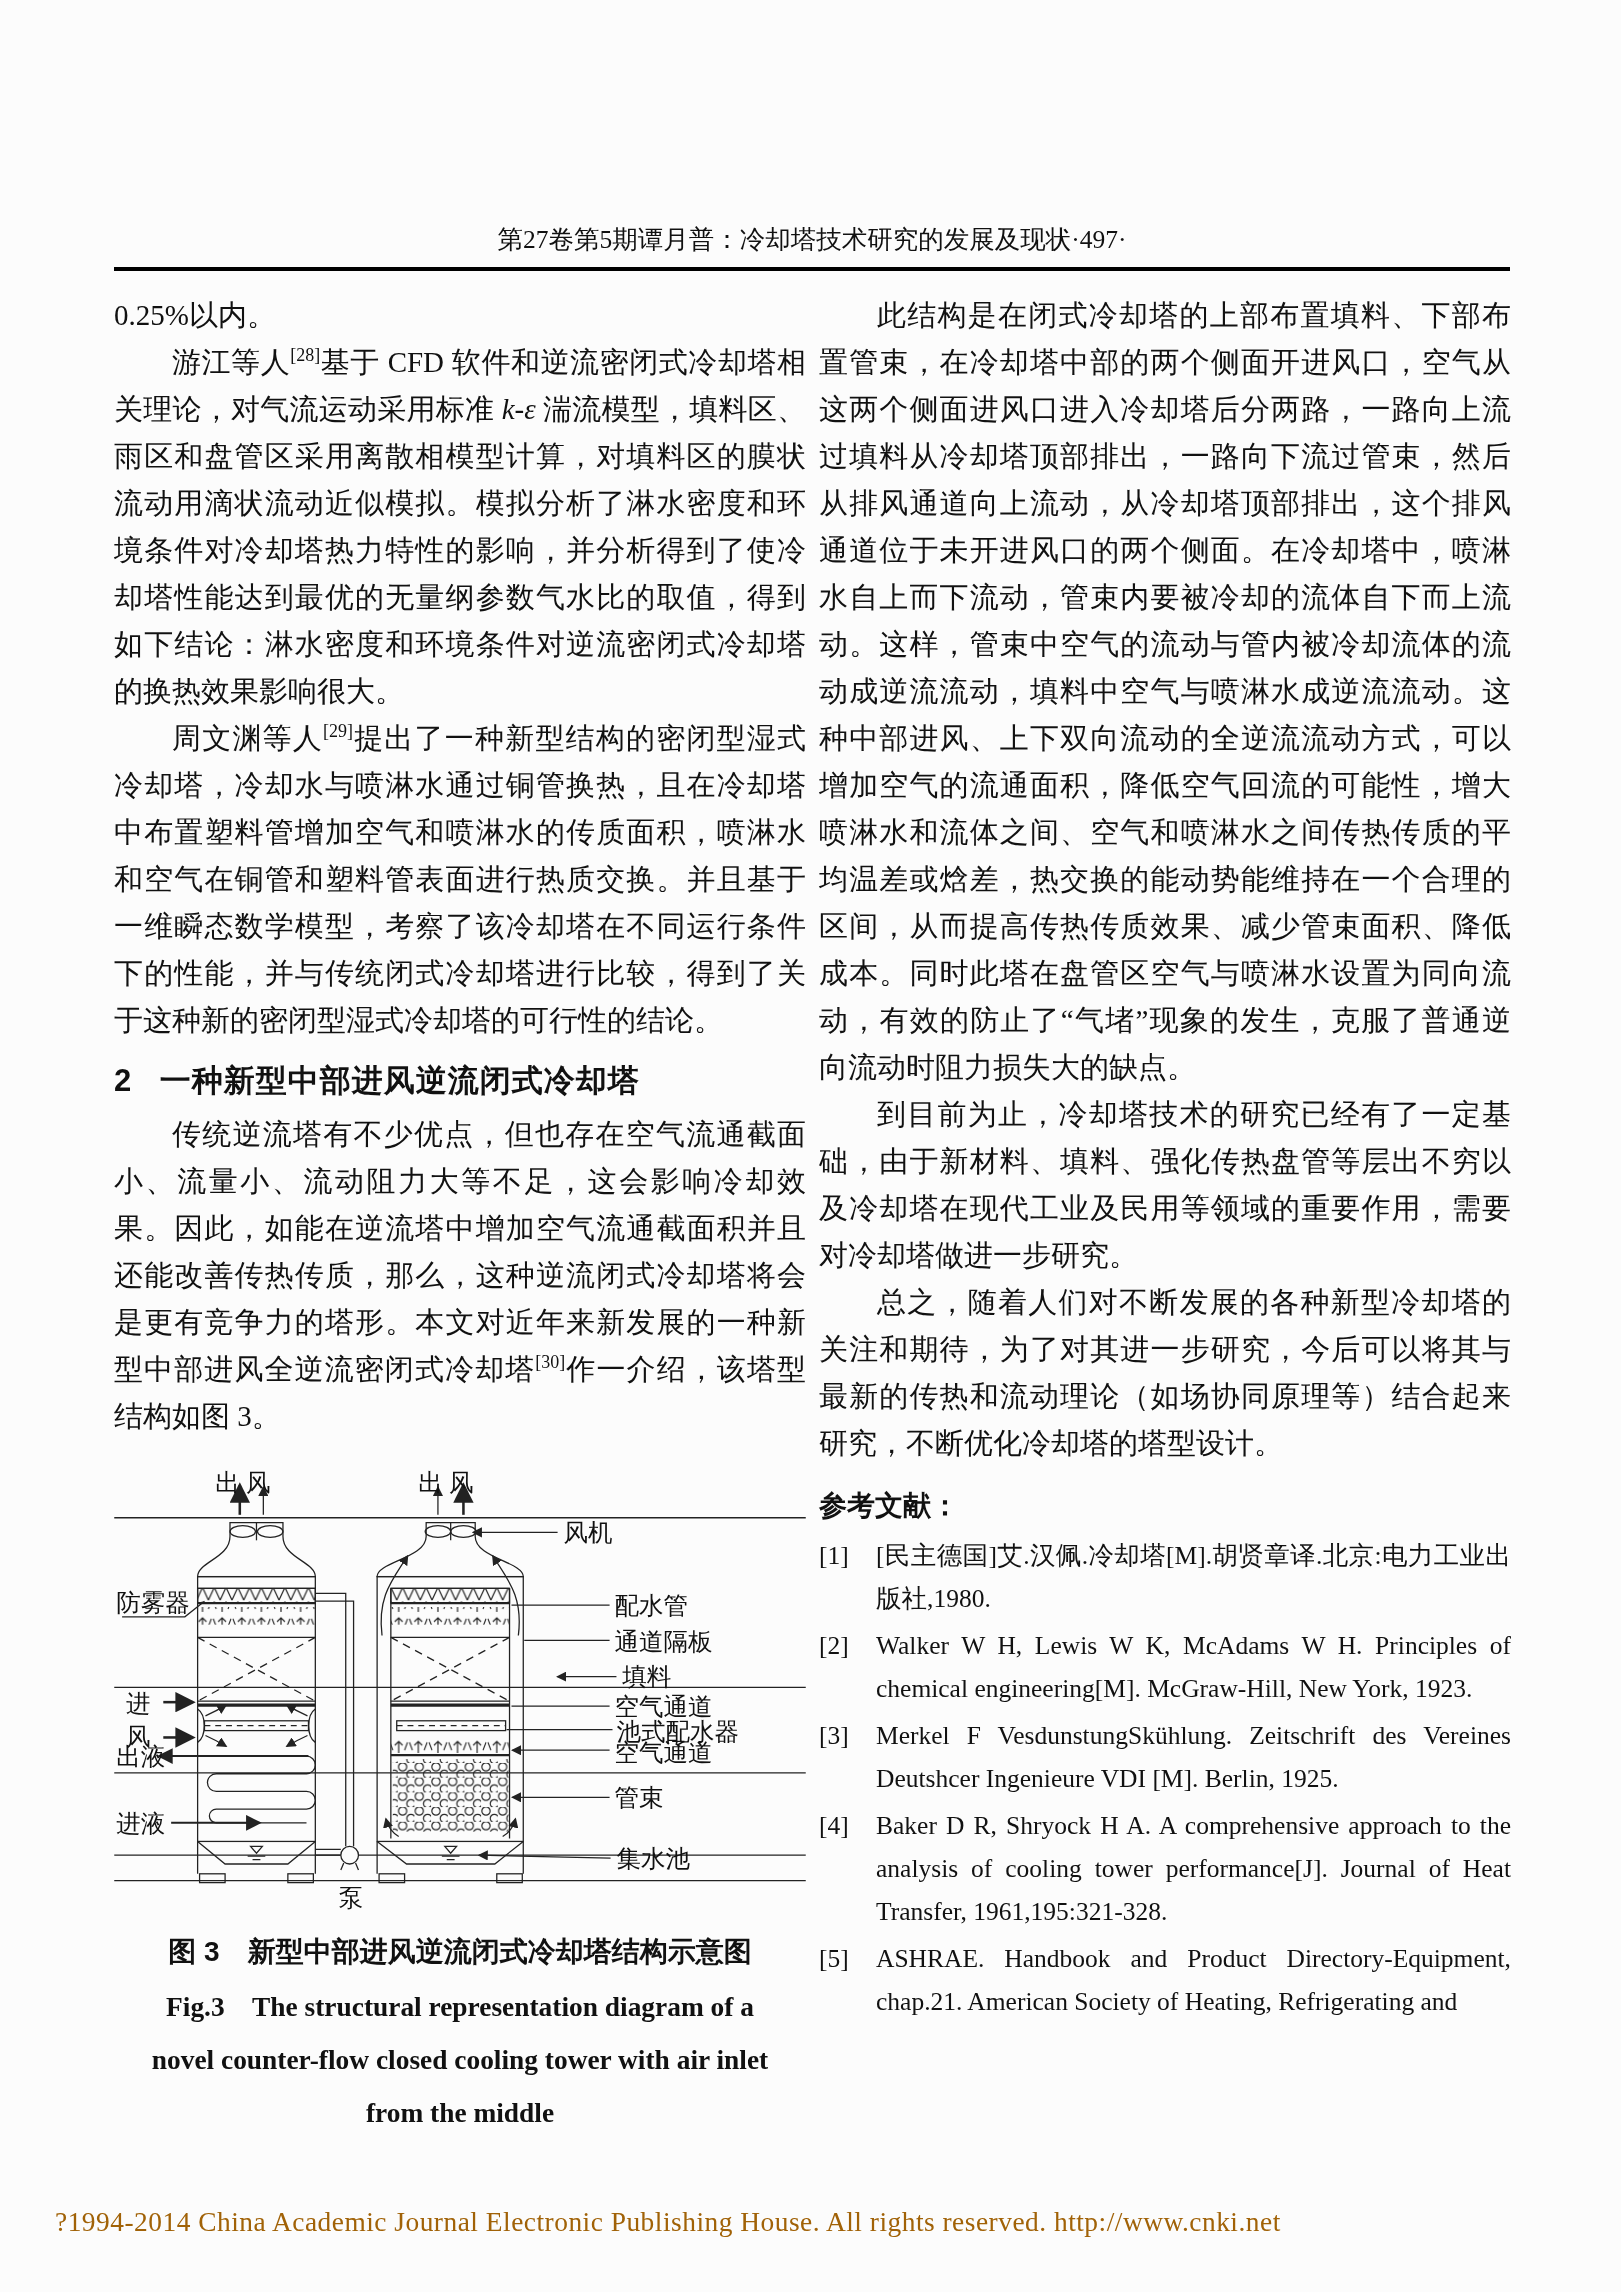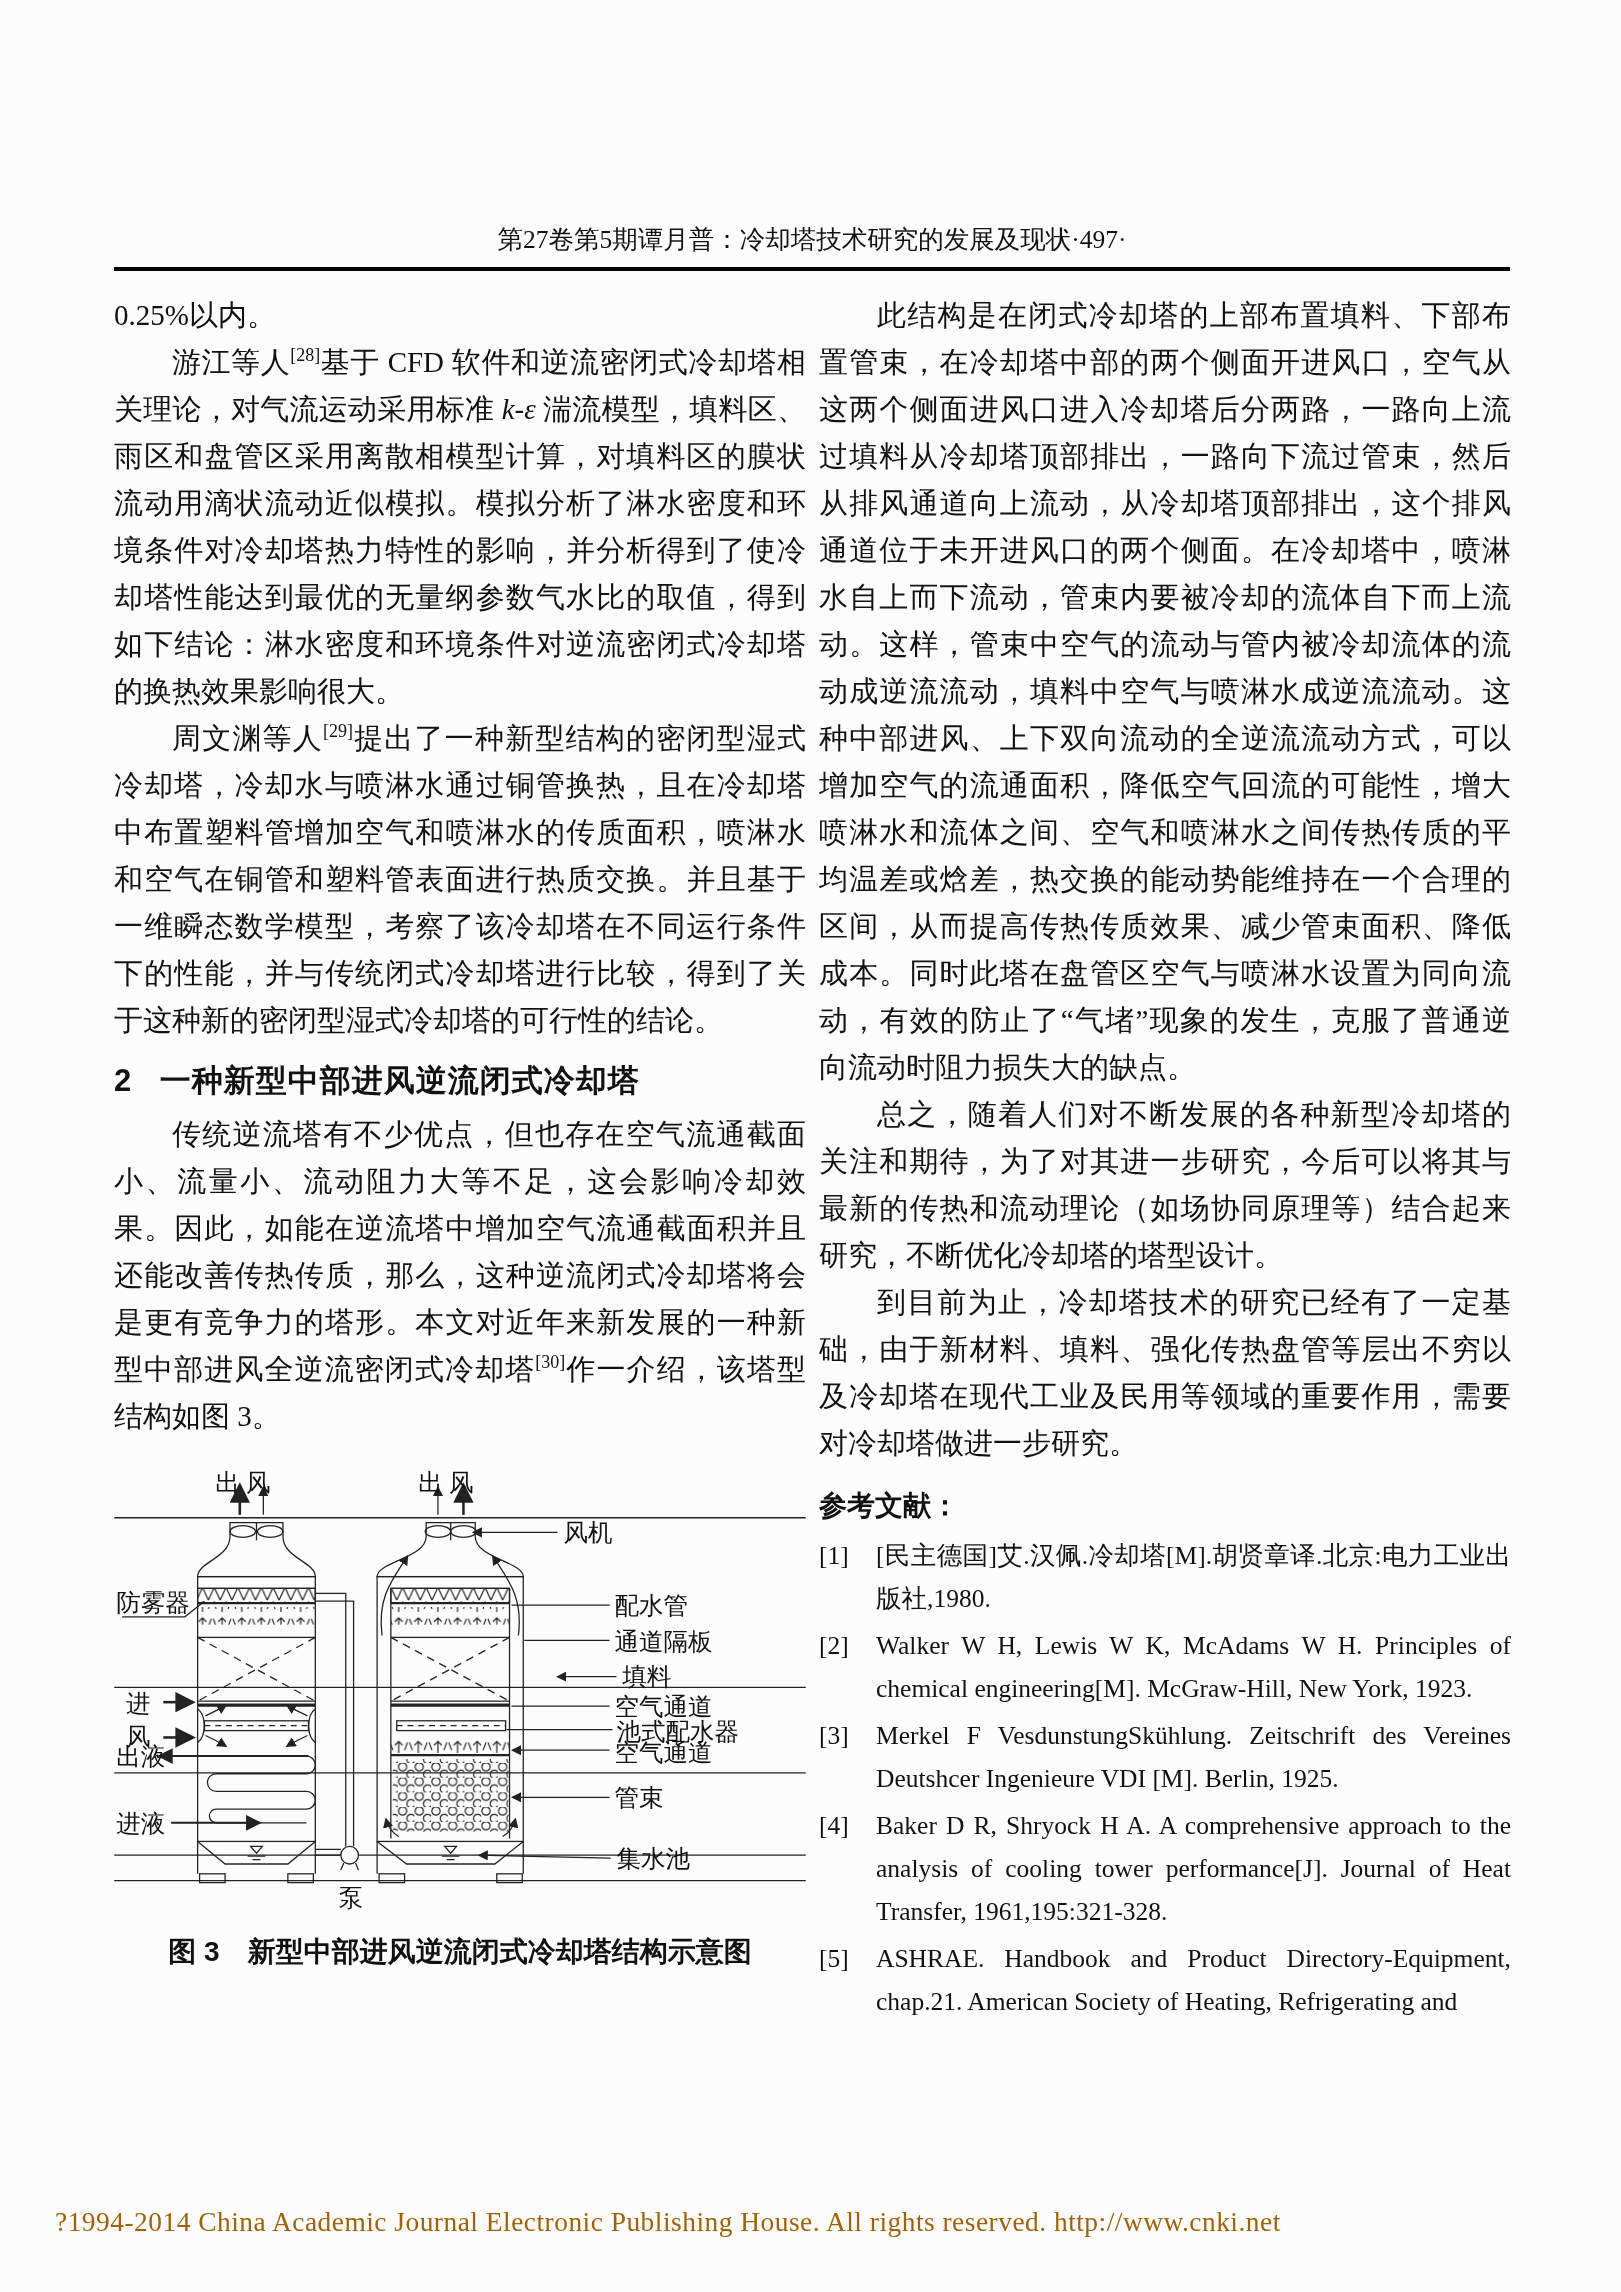--- a/index.html
+++ b/index.html
@@ -181,27 +181,28 @@
         <text x="512" y="421">集水池</text>
         <text x="12" y="263">进</text>
         <text x="12" y="297">风</text>
         <text x="2" y="317">出液</text>
         <text x="2" y="385">进液</text>
         <text x="229" y="461">泵</text>
       </g>
     </svg>
 
     <div class="cap-cn">图 3　新型中部进风逆流闭式冷却塔结构示意图</div>
+    <div class="cap-en">Fig.3　The structural representation diagram of a novel counter-flow closed cooling tower with air inlet from the middle</div>
   </div>
 
   <div class="col right">
     <p class="body">此结构是在闭式冷却塔的上部布置填料、下部布置管束，在冷却塔中部的两个侧面开进风口，空气从这两个侧面进风口进入冷却塔后分两路，一路向上流过填料从冷却塔顶部排出，一路向下流过管束，然后从排风通道向上流动，从冷却塔顶部排出，这个排风通道位于未开进风口的两个侧面。在冷却塔中，喷淋水自上而下流动，管束内要被冷却的流体自下而上流动。这样，管束中空气的流动与管内被冷却流体的流动成逆流流动，填料中空气与喷淋水成逆流流动。这种中部进风、上下双向流动的全逆流流动方式，可以增加空气的流通面积，降低空气回流的可能性，增大喷淋水和流体之间、空气和喷淋水之间传热传质的平均温差或焓差，热交换的能动势能维持在一个合理的区间，从而提高传热传质效果、减少管束面积、降低成本。同时此塔在盘管区空气与喷淋水设置为同向流动，有效的防止了“气堵”现象的发生，克服了普通逆向流动时阻力损失大的缺点。</p>
 
+    <p class="body">到目前为止，冷却塔技术的研究已经有了一定基础，由于新材料、填料、强化传热盘管等层出不穷以及冷却塔在现代工业及民用等领域的重要作用，需要对冷却塔做进一步研究。</p>
     <p class="body">总之，随着人们对不断发展的各种新型冷却塔的关注和期待，为了对其进一步研究，今后可以将其与最新的传热和流动理论（如场协同原理等）结合起来研究，不断优化冷却塔的塔型设计。</p>
-    <p class="body">到目前为止，冷却塔技术的研究已经有了一定基础，由于新材料、填料、强化传热盘管等层出不穷以及冷却塔在现代工业及民用等领域的重要作用，需要对冷却塔做进一步研究。</p>
 
     <div class="ref-head">参考文献：</div>
 
     <div class="ref">
       <span class="mk">[1]</span>
       <span class="tx">[民主德国]艾.汉佩.冷却塔[M].胡贤章译.北京:电力工业出版社,1980.</span>
     </div>
     <div class="ref">
       <span class="mk">[2]</span>
       <span class="tx">Walker W H, Lewis W K, McAdams W H. Principles of chemical engineering[M]. McGraw-Hill, New York, 1923.</span>

